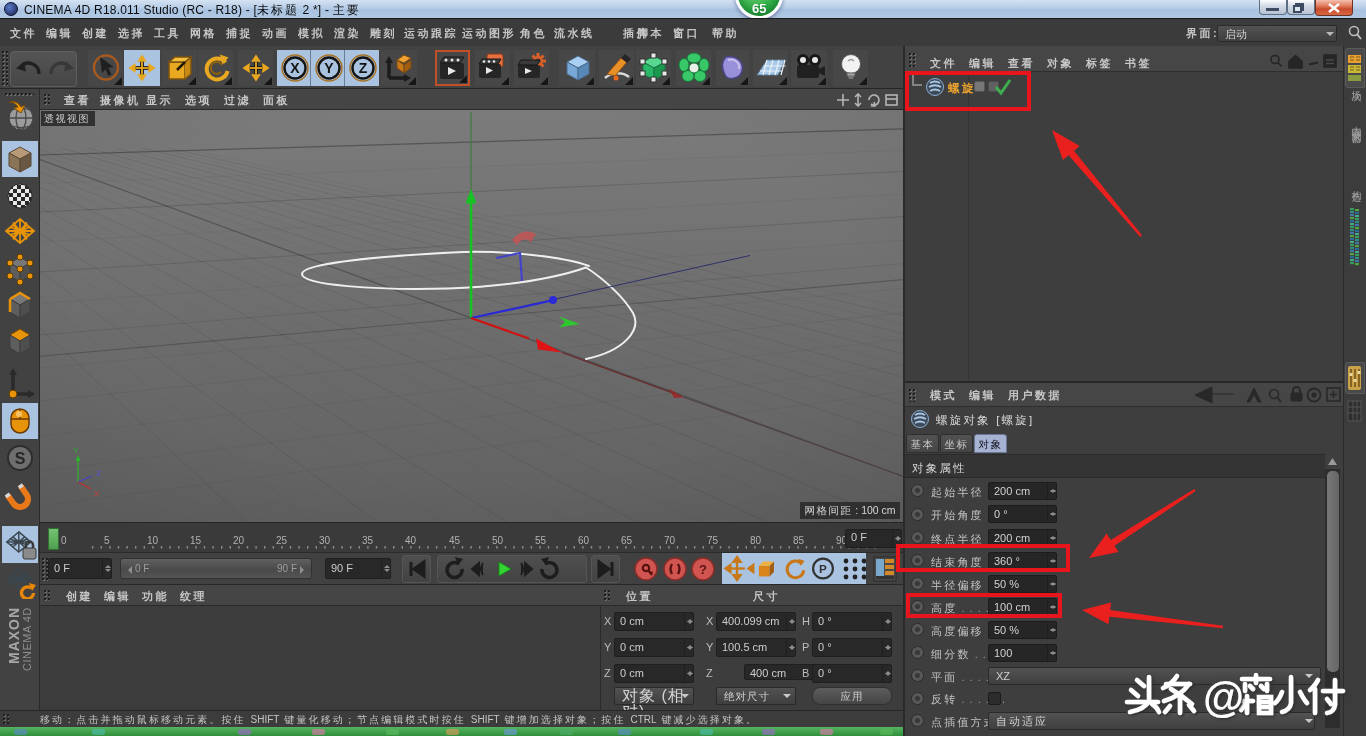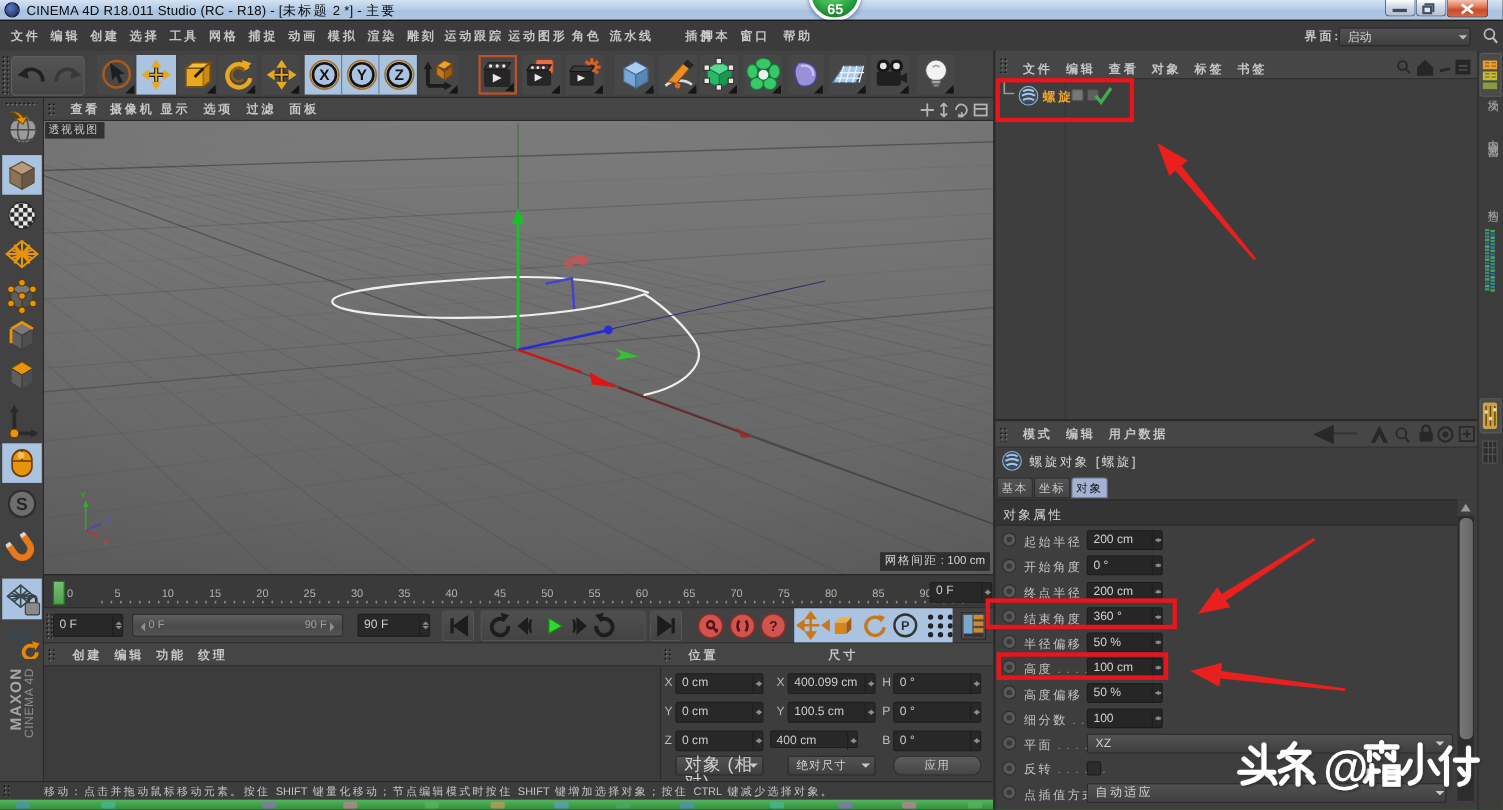--- a/index.html
+++ b/index.html
@@ -705,21 +705,21 @@
 <div class="inp lat" style="left:812px;top:612px;width:80px;height:19px;line-height:17px">0 °<div class="spin" style="right:0;top:0;height:17px"></div></div>
 <div class="ab lat" style="left:604px;top:641px;font-size:11px;color:#bdbdbd">Y</div>
 <div class="inp lat" style="left:614px;top:638px;width:80px;height:19px;line-height:17px">0 cm<div class="spin" style="right:0;top:0;height:17px"></div></div>
 <div class="ab lat" style="left:706px;top:641px;font-size:11px;color:#bdbdbd">Y</div>
 <div class="inp lat" style="left:716px;top:638px;width:80px;height:19px;line-height:17px">100.5 cm<div class="spin" style="right:0;top:0;height:17px"></div></div>
 <div class="ab lat" style="left:802px;top:641px;font-size:11px;color:#bdbdbd">P</div>
 <div class="inp lat" style="left:812px;top:638px;width:80px;height:19px;line-height:17px">0 °<div class="spin" style="right:0;top:0;height:17px"></div></div>
 <div class="ab lat" style="left:604px;top:667px;font-size:11px;color:#bdbdbd">Z</div>
 <div class="inp lat" style="left:614px;top:664px;width:80px;height:19px;line-height:17px">0 cm<div class="spin" style="right:0;top:0;height:17px"></div></div>
 <div class="ab lat" style="left:706px;top:667px;font-size:11px;color:#bdbdbd">Z</div>
-<div class="inp lat" style="left:700px;top:664px;width:80px;height:16px;line-height:17px">400 cm<div class="spin" style="right:0;top:0;height:17px"></div></div>
+<div class="inp lat" style="left:744px;top:664px;width:80px;height:16px;line-height:17px">400 cm<div class="spin" style="right:0;top:0;height:17px"></div></div>
 <div class="ab lat" style="left:802px;top:667px;font-size:11px;color:#bdbdbd">B</div>
 <div class="inp lat" style="left:812px;top:664px;width:80px;height:19px;line-height:17px">0 °<div class="spin" style="right:0;top:0;height:17px"></div></div>
 <div class="ddl" style="left:614px;top:687px;width:80px;height:18px;font-size:16px;letter-spacing:1px">对象 (<span style="letter-spacing:1px">相对</span>)</div>
     <div class="dar" style="left:681px;top:687px;border-top-color:#c9c9c9"></div>
 <div class="ddl" style="left:716px;top:687px;width:80px;height:18px;font-size:10.5px;letter-spacing:1px">绝对尺寸</div>
     <div class="dar" style="left:783px;top:687px;border-top-color:#c9c9c9"></div>
 <div class="ab" style="left:812px;top:687px;width:80px;height:18px;background:linear-gradient(#5c5c5c,#454545);border:1px solid #303030;border-radius:8px;color:#cfcfcf;font-size:10.5px;letter-spacing:1px;text-align:center;line-height:16px">应用</div>
 </div>
 
 <div class="ab" style="left:0;top:710px;width:903px;height:17px;background:#3c3c3c;border-top:1px solid #272727"></div>

